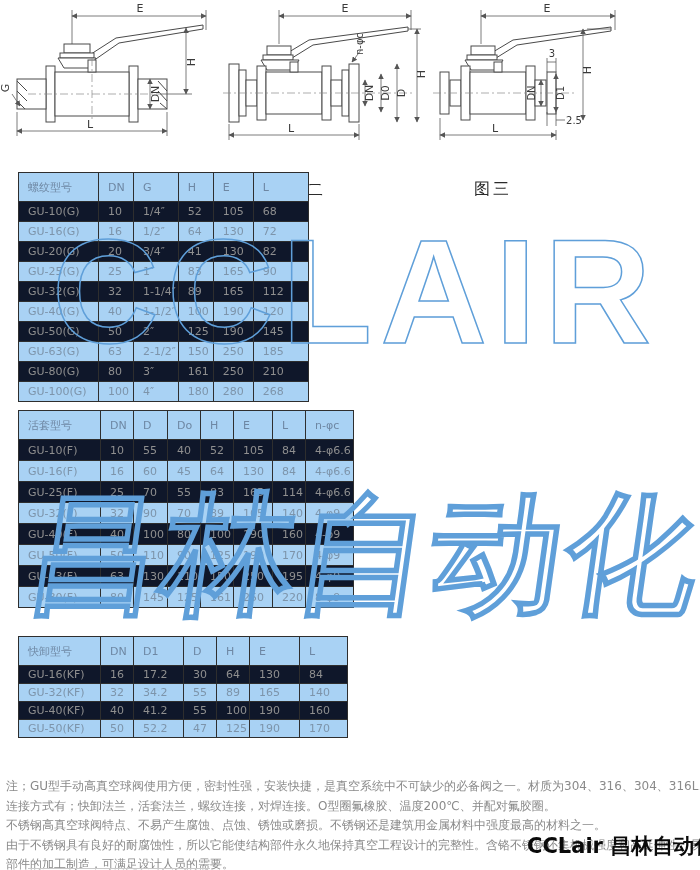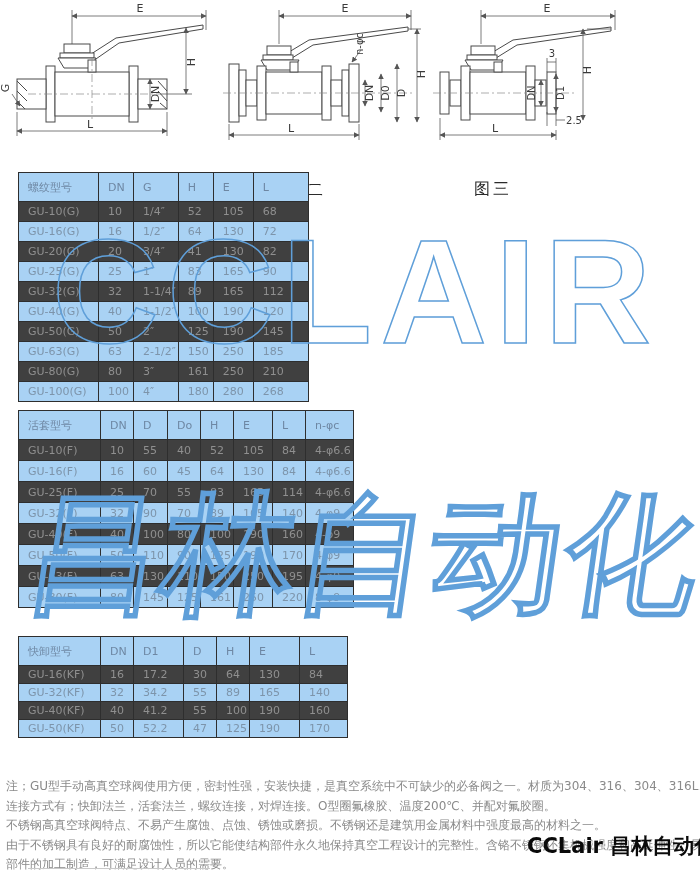--- a/index.html
+++ b/index.html
@@ -9,21 +9,21 @@
   .figures{position:absolute;left:0;top:0;width:700px;height:172px;}
   .fig{position:absolute;top:0;}
   .fig-caption{position:absolute;font-size:16px;color:#2b2b2b;letter-spacing:3px;margin-top:28px;}
   svg text{font-family:"DejaVu Sans",sans-serif;font-size:11px;fill:#3a3a3a;}
   svg .ln{stroke:#4a4a4a;stroke-width:1;fill:none;}
   svg .dim{stroke:#5a5a5a;stroke-width:0.8;fill:none;}
   svg .cl{stroke:#8a8a8a;stroke-width:0.7;fill:none;stroke-dasharray:8 3 2 3;}
   svg .part{stroke:#4a4a4a;stroke-width:1;fill:#ffffff;}
   
   table.spec{position:absolute;border-collapse:collapse;font-size:11px;color:#8f8f8f;
-             table-layout:fixed;background:#404040;}
+             table-layout:fixed;background:#0f172a;}
   table.spec th,table.spec td{border:1px solid #2e2e2e;padding:0 2px 0 9px;text-align:left;
              font-weight:normal;overflow:hidden;white-space:nowrap;}
   table.spec th{background:#a9d2f4;color:#6e87a3;height:28px;}
   table.spec tbody tr:nth-child(even) td{background:#a9d2f4;color:#7d94aa;}
   .t1{left:18px;top:172px;} .t1 td{height:19px;}
   .t2{left:18px;top:410px;} .t2 td{height:20px;}
   .t3{left:18px;top:636px;padding-left:12px;} .t3 th{height:26px;} .t3 td{height:17px;}
   
   .notes{position:absolute;left:6px;top:777px;width:694px;font-size:12px;line-height:19.5px;
          color:#8a8a8a;}

